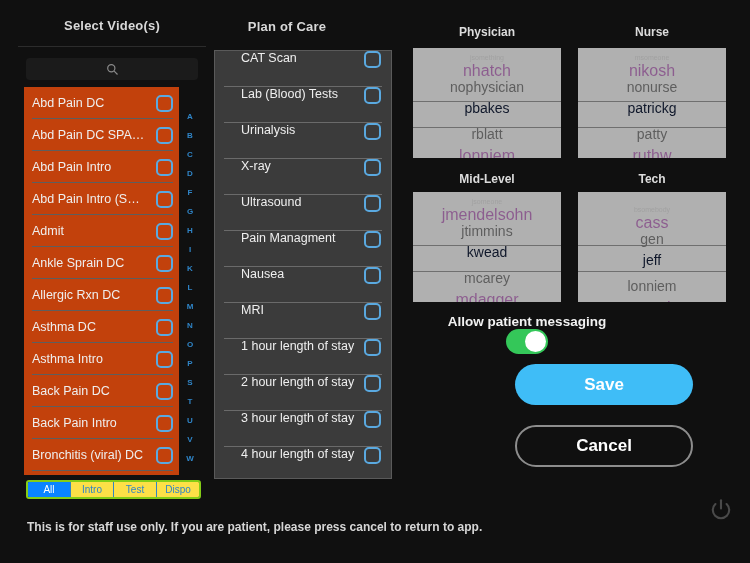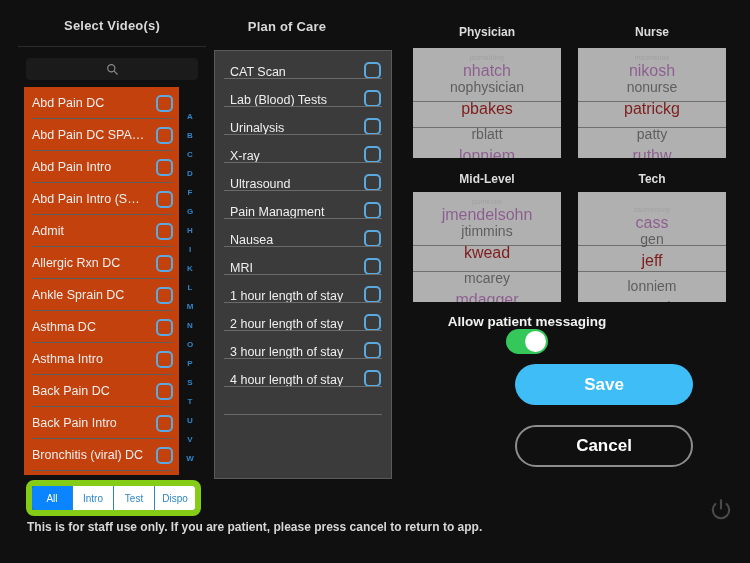--- a/index.html
+++ b/index.html
@@ -108,57 +108,57 @@
     font-size: 8px;
     font-weight: bold;
     color: #2f85c8;
     line-height: 1;
   }
 
   
   #segmented {
     position: absolute;
     left: 26px; top: 480px;
-    width: 175px; height: 36px;
-    display: flex;
-    border: 6px solid #84cc16;
-    border-radius: 8px;
+    width: 175px; height: 19px;
+    display: flex;
+    border: 2px solid #84cc16;
+    border-radius: 3px;
     overflow: hidden;
     box-sizing: border-box;
   }
   #segmented .seg {
     flex: 1;
     font-size: 10px;
     color: #2f85c8;
     display: flex;
     align-items: center;
     justify-content: center;
     border-right: 1px solid #2f85c8;
-    background: #ffffff;
+    background: #fde047;
   }
   #segmented .seg:last-child { border-right: none; }
   #segmented .seg.active {
     background: #0a84ff;
     color: #ffffff;
   }
 
   
   #poc-title { left: 212px; top: 19px; width: 150px; }
   #poc-panel {
     left: 214px; top: 50px;
     width: 178px; height: 429px;
     border: 1px solid #5a5a5a;
     box-sizing: border-box;
     background: #3b3b3b;
   }
   .prow {
-    height: 28px;
-    display: flex;
-    align-items: flex-end;
-    padding: 0 10px 0 15px;
+    height: 36px;
+    display: flex;
+    align-items: flex-start;
+    padding: 0 10px 0 26px;
     box-sizing: border-box;
     position: relative;
   }
   .prow .sep {
     position: absolute;
     left: 9px; right: 9px; bottom: 0;
     height: 1px;
     background: #6a6a6a;
   }
   .prow .lbl {
@@ -193,21 +193,21 @@
   .picker .it {
     width: 100%;
     text-align: center;
     color: #3d3d3d;
     white-space: nowrap;
     line-height: 1;
   }
   .picker .it.f0 { font-size: 7px;  opacity: .22; height: 9px;  color:#6a6a6a;}
   .picker .it.f1 { font-size: 16px; opacity: .55; height: 17px; color:#701a75;}
   .picker .it.f2 { font-size: 14px; opacity: .80; height: 21px; color:#4a4a4a;}
-  .picker .it.sel{ font-size: 16px; height: 26px; color:#7f1d1d; font-weight:400;}
+  .picker .it.sel{ font-size: 14px; height: 26px; color:#0f172a; font-weight:400;}
   .picker .sel-line {
     position: absolute;
     left: 0; right: 0;
     height: 1px;
     background: rgba(90,90,90,.75);
   }
 
   
   #messaging-row {
     position: absolute;
@@ -315,26 +315,26 @@
         <span class="lbl">Abd Pain Intro (S…</span>
         <span class="cbox"></span>
         <span class="sep"></span>
       </div>
       <div class="vrow">
         <span class="lbl">Admit</span>
         <span class="cbox"></span>
         <span class="sep"></span>
       </div>
       <div class="vrow">
+        <span class="lbl">Ankle Sprain DC</span>
+        <span class="cbox"></span>
+        <span class="sep"></span>
+      </div>
+      <div class="vrow">
         <span class="lbl">Allergic Rxn DC</span>
-        <span class="cbox"></span>
-        <span class="sep"></span>
-      </div>
-      <div class="vrow">
-        <span class="lbl">Ankle Sprain DC</span>
         <span class="cbox"></span>
         <span class="sep"></span>
       </div>
       <div class="vrow">
         <span class="lbl">Asthma DC</span>
         <span class="cbox"></span>
         <span class="sep"></span>
       </div>
       <div class="vrow">
         <span class="lbl">Asthma Intro</span>

